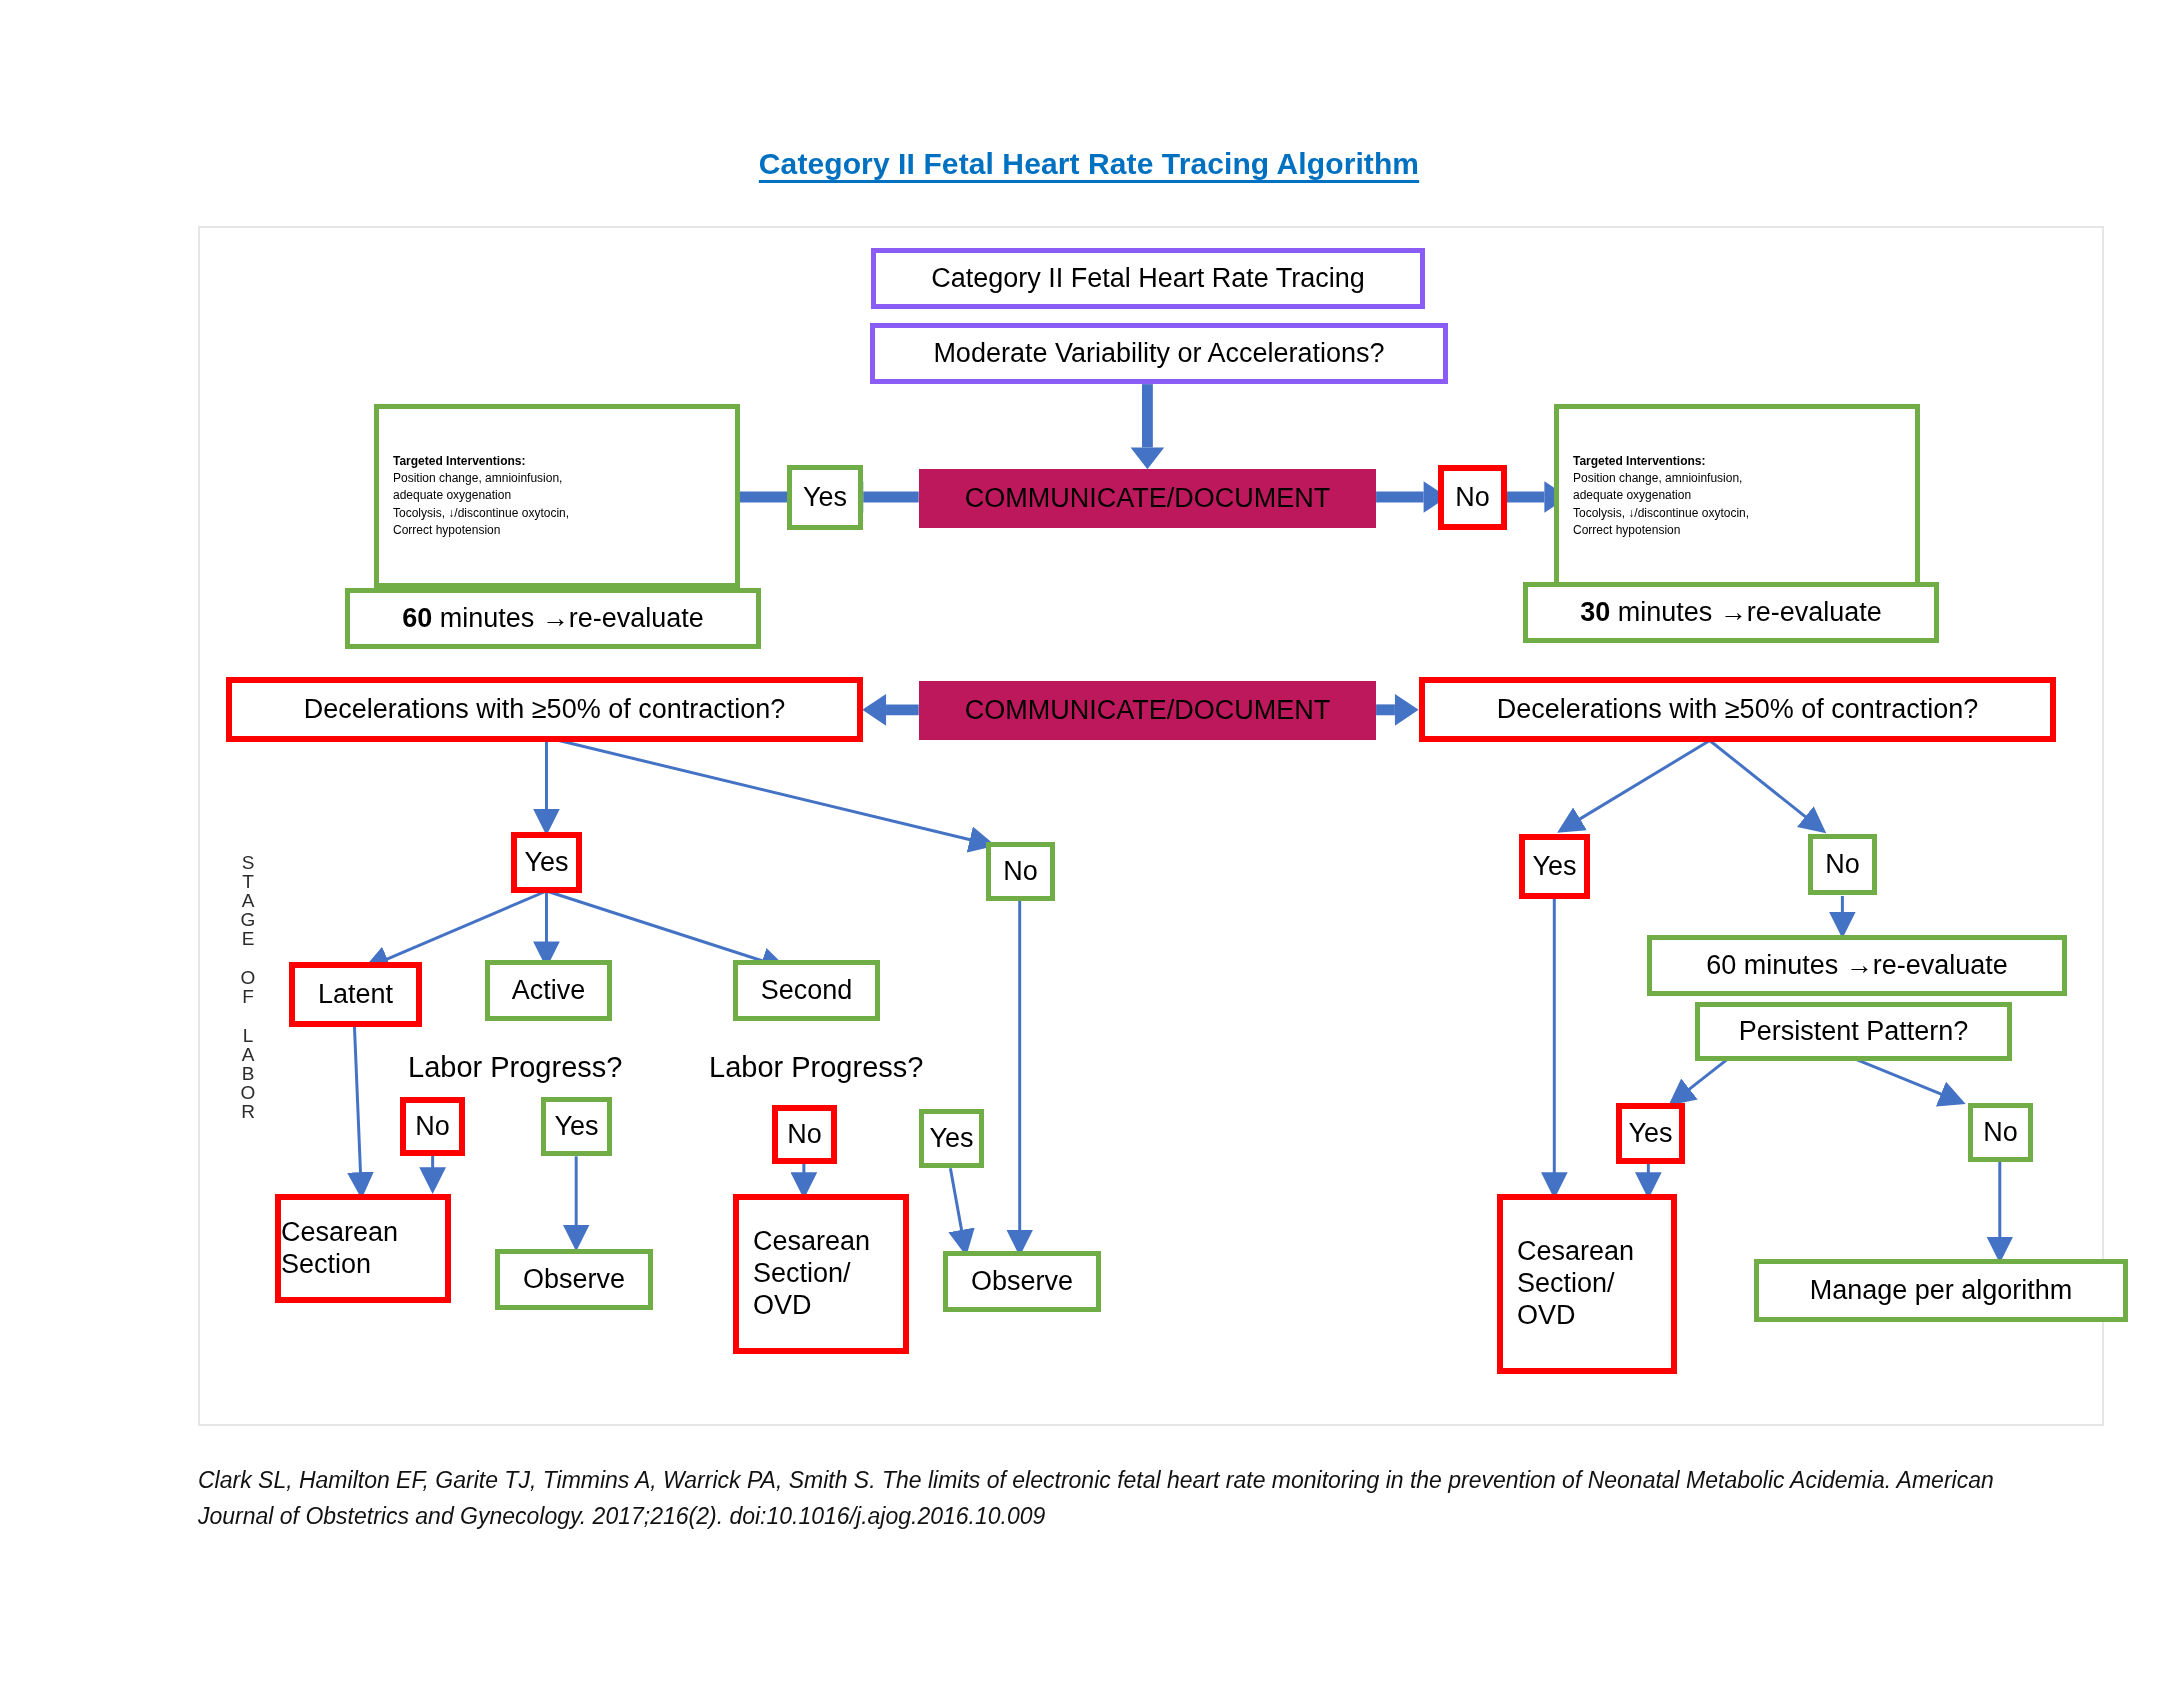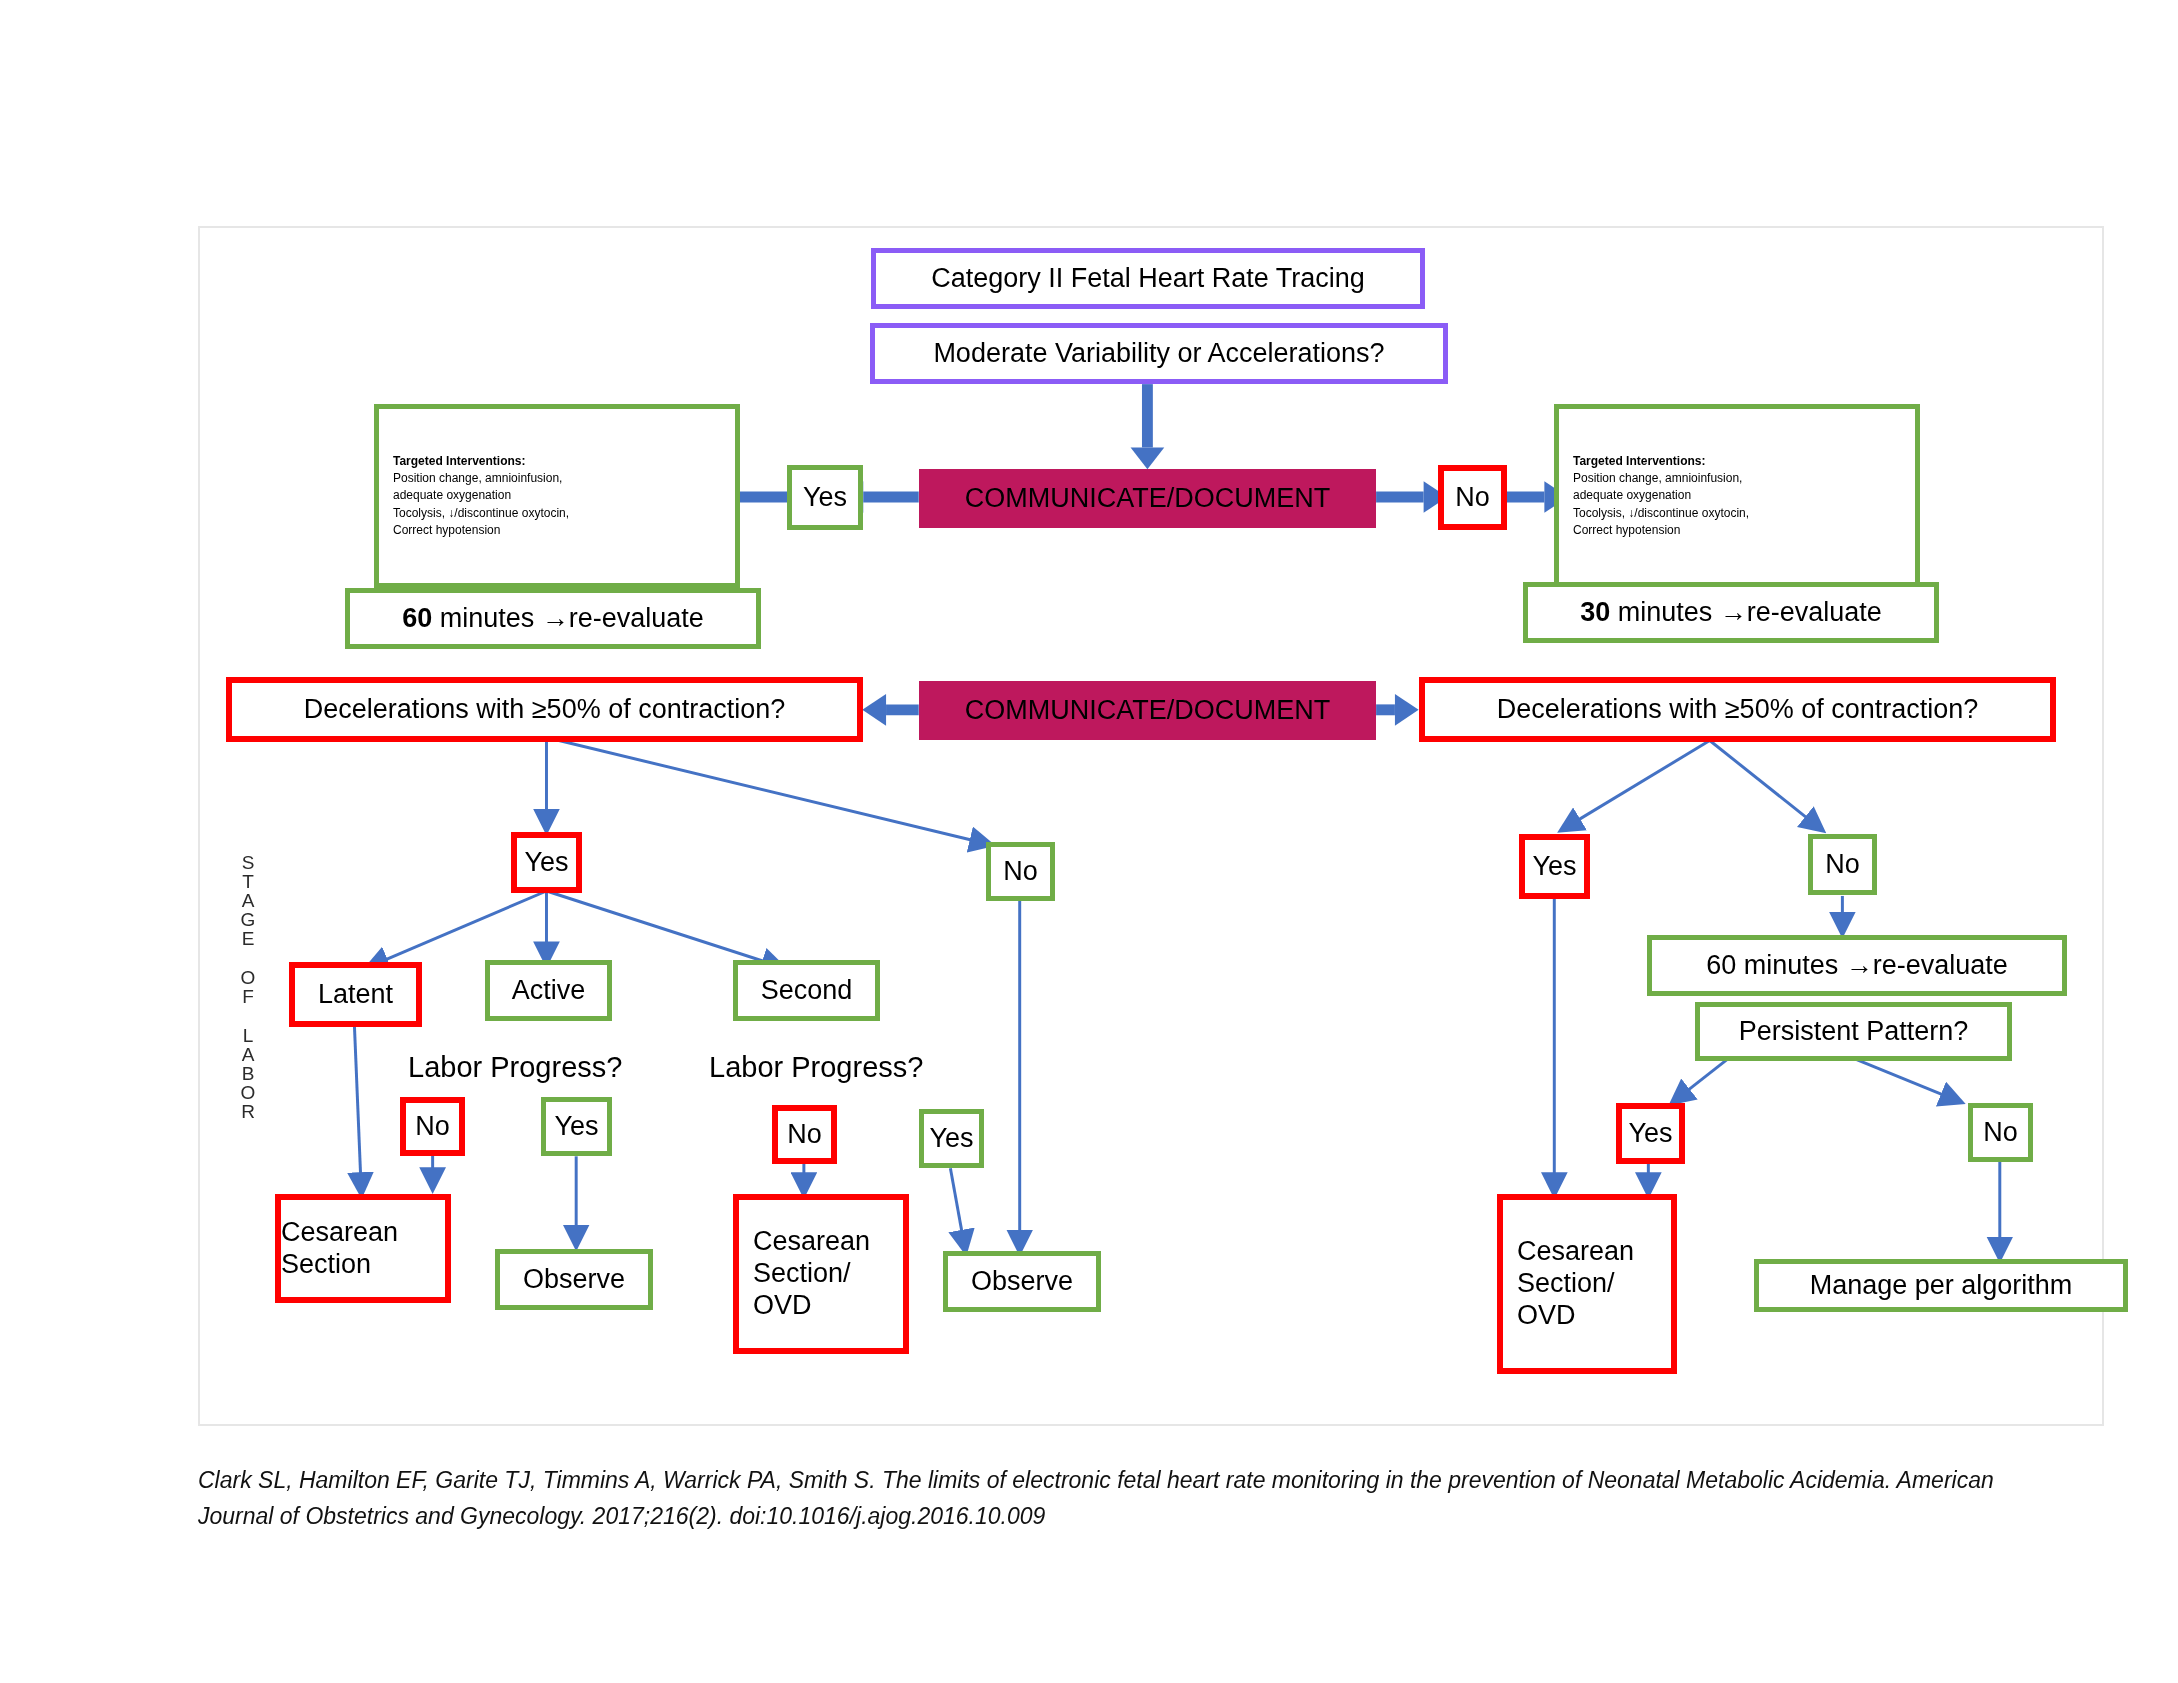--- a/index.html
+++ b/index.html
@@ -63,20 +63,21 @@
     position:absolute; left:198px; top:1463px; width:1841px;
     font-family:"Liberation Sans", sans-serif;
     font-style:italic; font-size:23px; line-height:1.55; color:#111;
   }
 </style>
 </head>
 <body>
 
 <div class="page">
 
+  <div id="doc-title">Category II Fetal Heart Rate Tracing Algorithm</div>
 
   <div id="diagram-frame"></div>
 
   <svg id="connectors" viewBox="0 0 2200 1700">
     <defs>
       <marker id="arrowThin" markerWidth="9" markerHeight="9" refX="7" refY="4.5" orient="auto">
         <path d="M0,0 L9,4.5 L0,9 z" fill="#4472C4"></path>
       </marker>
     </defs>
 
@@ -325,20 +326,20 @@
   </div>
 
   <div class="node green" style="left:1968px;top:1103px;width:65px;height:59px;">
     <span>No</span>
   </div>
 
   <div class="node red left-align" style="left:1497px;top:1194px;width:180px;height:180px;padding-left:14px;">
     <span>Cesarean Section/ OVD</span>
   </div>
 
-  <div class="node green" style="left:1754px;top:1259px;width:374px;height:53px;">
+  <div class="node green" style="left:1754px;top:1259px;width:374px;height:63px;">
     <span>Manage per algorithm</span>
   </div>
 
   <div id="citation">Clark SL, Hamilton EF, Garite TJ, Timmins A, Warrick PA, Smith S. The limits of electronic fetal heart rate monitoring in the prevention of Neonatal Metabolic Acidemia. American Journal of Obstetrics and Gynecology. 2017;216(2). doi:10.1016/j.ajog.2016.10.009</div>
 
 </div>
 
 
 </body></html>

